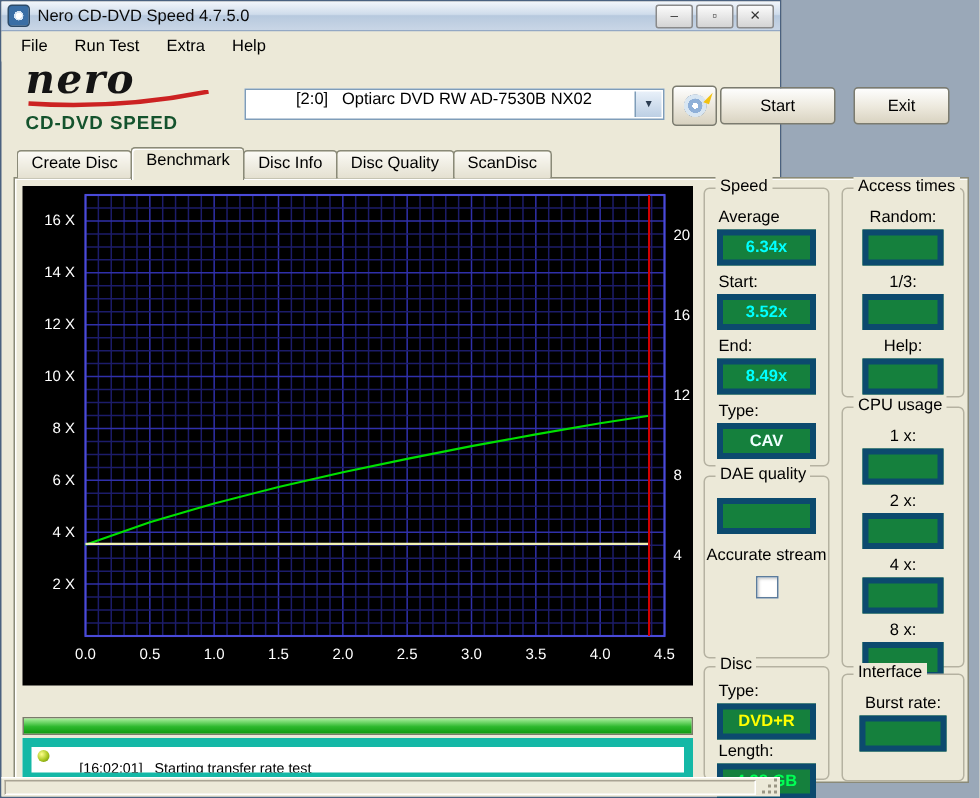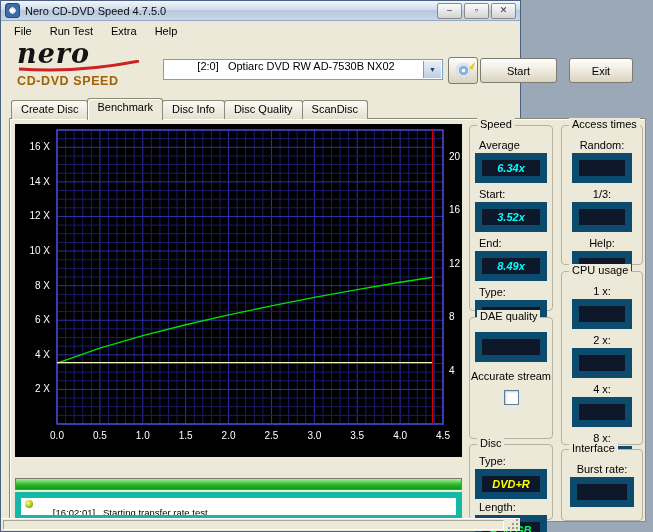--- a/index.html
+++ b/index.html
@@ -14,21 +14,21 @@
   .winbtns{display:flex;gap:2px;}
   .winbtn{width:23px;height:14px;border:1px solid #8a8a8a;border-radius:2px;background:linear-gradient(#fbfbfb,#d4d4d4);
     font-size:9px;line-height:12px;text-align:center;color:#333;}
   
   .menubar{position:absolute;left:0;top:20px;right:0;height:20px;display:flex;align-items:center;padding-left:4px;background:#ece9d8;}
   .menu-item{padding:2px 9px;color:#000;}
   
   .logo{position:absolute;left:16px;top:40px;width:140px;}
   .logo-nero{font-family:"DejaVu Serif",serif;font-style:italic;font-weight:bold;font-size:27px;line-height:26px;color:#141414;letter-spacing:1px;}
   .logo-swoosh{margin-top:-7px;}
-  .logo-sub{font-weight:bold;font-size:12.5px;letter-spacing:0.6px;color:#a16207;margin-top:0px;}
+  .logo-sub{font-weight:bold;font-size:12.5px;letter-spacing:0.6px;color:#14532d;margin-top:0px;}
   .combo{position:absolute;left:162px;top:58px;width:280px;height:21px;background:#ffffff;border:1px solid #7f9db9;box-sizing:border-box;
     display:flex;align-items:flex-start;justify-content:center;}
   .combo-text{white-space:pre;font-size:11px;color:#000;margin-right:14px;}
   .combo-arrow{position:absolute;right:1px;top:1px;bottom:1px;width:17px;background:linear-gradient(#e8f0f9,#bccfe4);
     border-left:1px solid #7f9db9;font-size:7px;display:flex;align-items:center;justify-content:center;color:#2b3d52;}
   .toolbtn{position:absolute;left:447px;top:56px;width:28px;height:25px;border:1px solid #7b7b6f;border-radius:3px;
     background:linear-gradient(#fefefe,#e8e4d8 60%,#d8d2c0);display:flex;align-items:center;justify-content:center;}
   .disc-icon{width:15px;height:15px;border-radius:50%;position:relative;
     background:radial-gradient(circle at 50% 50%, #ffffff 0 18%, #8fb0d8 19% 45%, #d8e6f2 46% 70%, #7e9cc0 71% 100%);}
   .disc-icon::after{content:"";position:absolute;right:-3px;top:-2px;width:0;height:0;border-left:4px solid transparent;border-bottom:8px solid #f2c211;transform:rotate(18deg);}
@@ -44,22 +44,22 @@
   .tab.active{height:19px;margin-bottom:-1px;background:#ece9d8;box-shadow:inset 1px 1px 0 #ffffff;z-index:4;position:relative;}
   
   .chart{position:absolute;left:14px;top:123px;width:447px;height:333px;background:#000;z-index:2;}
   .chart svg{position:absolute;left:0;top:0;}
   
   .group{position:absolute;border:1px solid #b5b2a1;border-radius:4px;box-sizing:border-box;background:#ece9d8;z-index:2;padding-top:8px;}
   .gtitle{position:absolute;top:-8px;left:7px;background:#ece9d8;padding:0 3px;font-size:11px;color:#000;}
   .glabel{font-size:11px;color:#000;margin:5px 0 2px 9px;}
   .glabel.center{text-align:center;margin-left:0;}
   .glabel.tight{margin-top:2px;}
-  .vbox{height:16px;background:#0f172a;border:7px solid #0c4a6e;margin:0 auto;display:flex;align-items:center;justify-content:center;
-    font-size:11px;font-weight:bold;font-style:italic;}
+  .vbox{height:16px;background:#15803d;border:4px solid #0c4a6e;margin:0 auto;display:flex;align-items:center;justify-content:center;
+    font-size:11px;font-weight:bold;}
   .w58{width:58px;} .w46{width:46px;} .w50{width:50px;}
   .c-cyan{color:#00ffff;} .c-white{color:#f0ffff;} .c-yellow{color:#ffff00;} .c-green{color:#00ff55;}
   .g-speed{left:468px;top:124px;width:84px;height:186px;}
   .g-access{left:560px;top:124px;width:82px;height:140px;}
   .g-cpu{left:560px;top:270px;width:82px;height:174px;}
   .g-dae{left:468px;top:316px;width:84px;height:122px;}
   .g-disc{left:468px;top:443px;width:84px;height:76px;}
   .g-iface{left:560px;top:448px;width:82px;height:72px;}
   .dae-text{font-size:11px;text-align:center;margin-top:8px;line-height:13px;}
   .checkbox{width:13px;height:13px;background:#fff;border:1px solid #5c7c9c;margin:7px auto 0;box-shadow:inset 1px 1px 2px #c9c9c9;}

